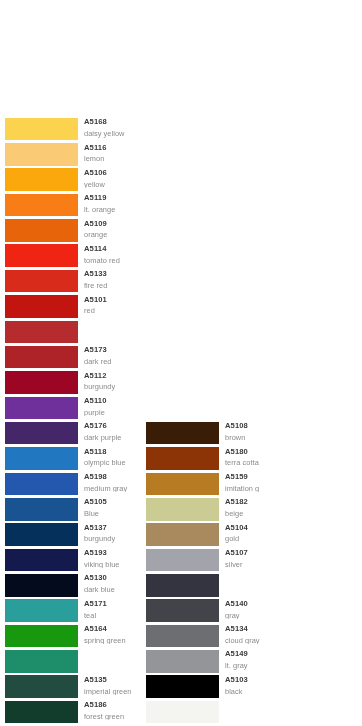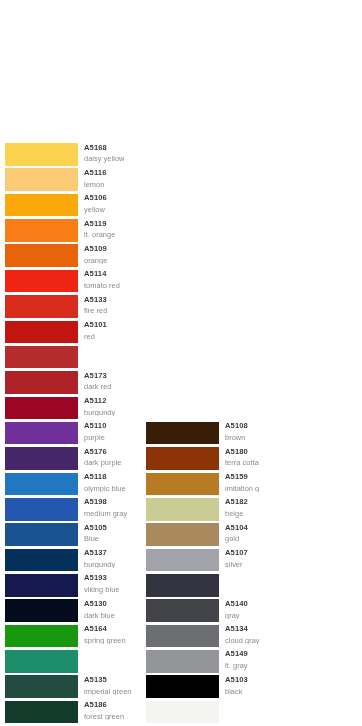--- a/index.html
+++ b/index.html
@@ -219,20 +219,27 @@
           </div>
         </div>
         <div class="swatch-row">
           <div class="chip" style="background-color: rgb(4, 11, 28);"></div>
           <div class="labels">
             <span class="code">A5130</span>
             <span class="name">dark blue</span>
           </div>
         </div>
         <div class="swatch-row">
+          <div class="chip" style="background-color: rgb(42, 158, 155);"></div>
+          <div class="labels">
+            <span class="code">A5171</span>
+            <span class="name">teal</span>
+          </div>
+        </div>
+        <div class="swatch-row">
           <div class="chip" style="background-color: rgb(24, 152, 15);"></div>
           <div class="labels">
             <span class="code">A5164</span>
             <span class="name">spring green</span>
           </div>
         </div>
         <div class="swatch-row">
           <div class="chip" style="background-color: rgb(29, 141, 106);"></div>
         </div>
         <div class="swatch-row">

